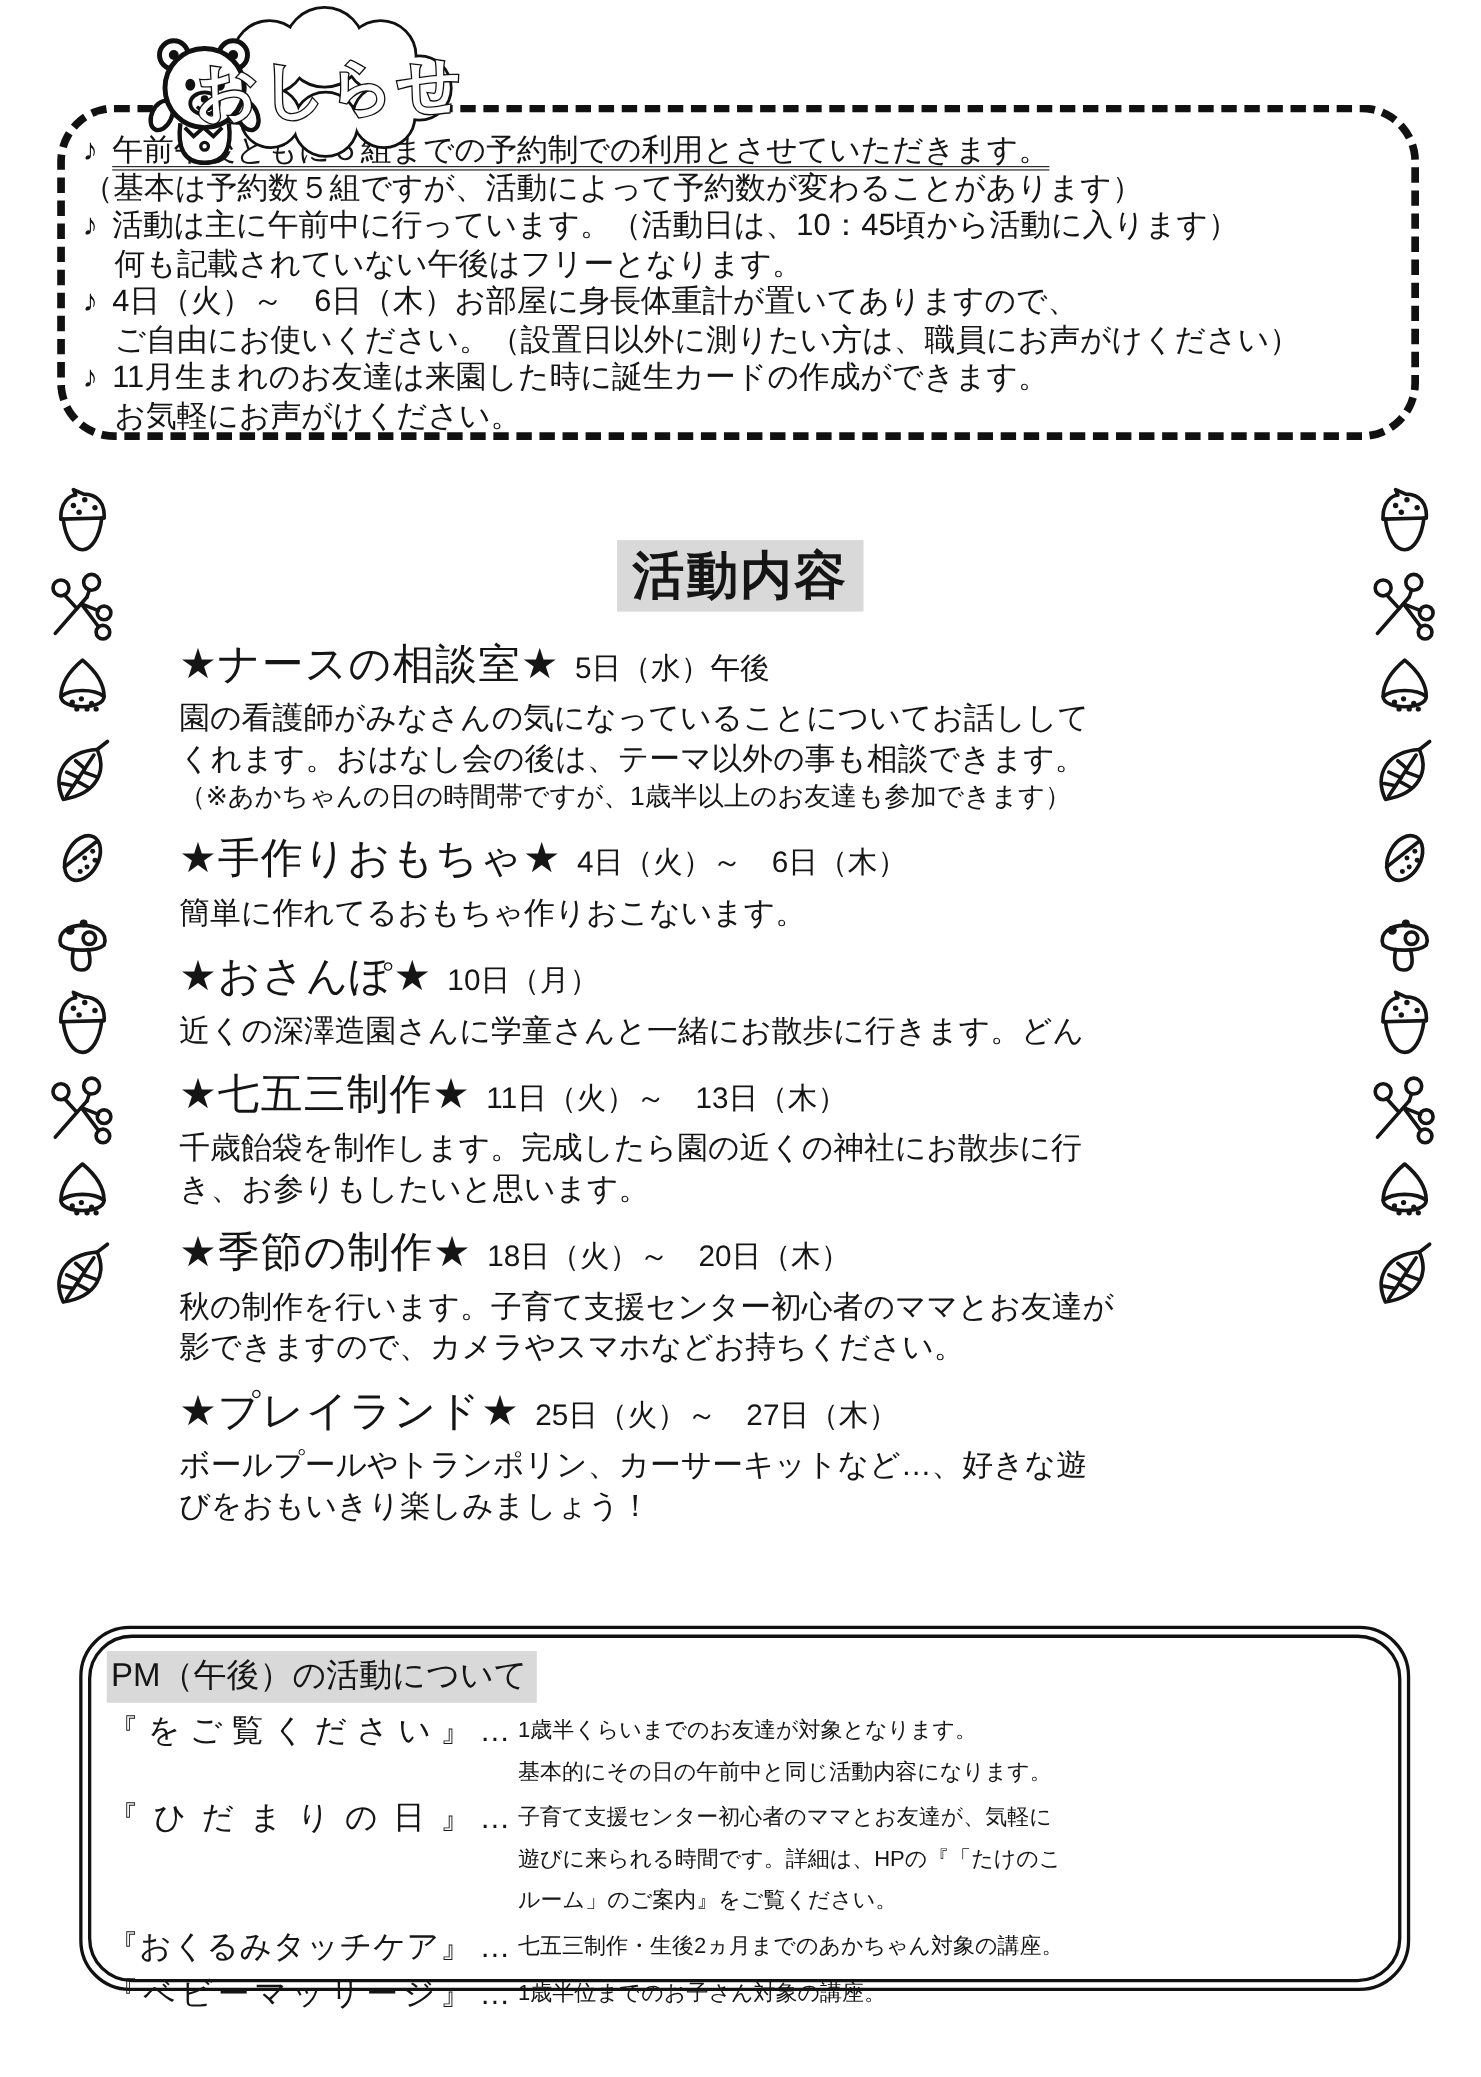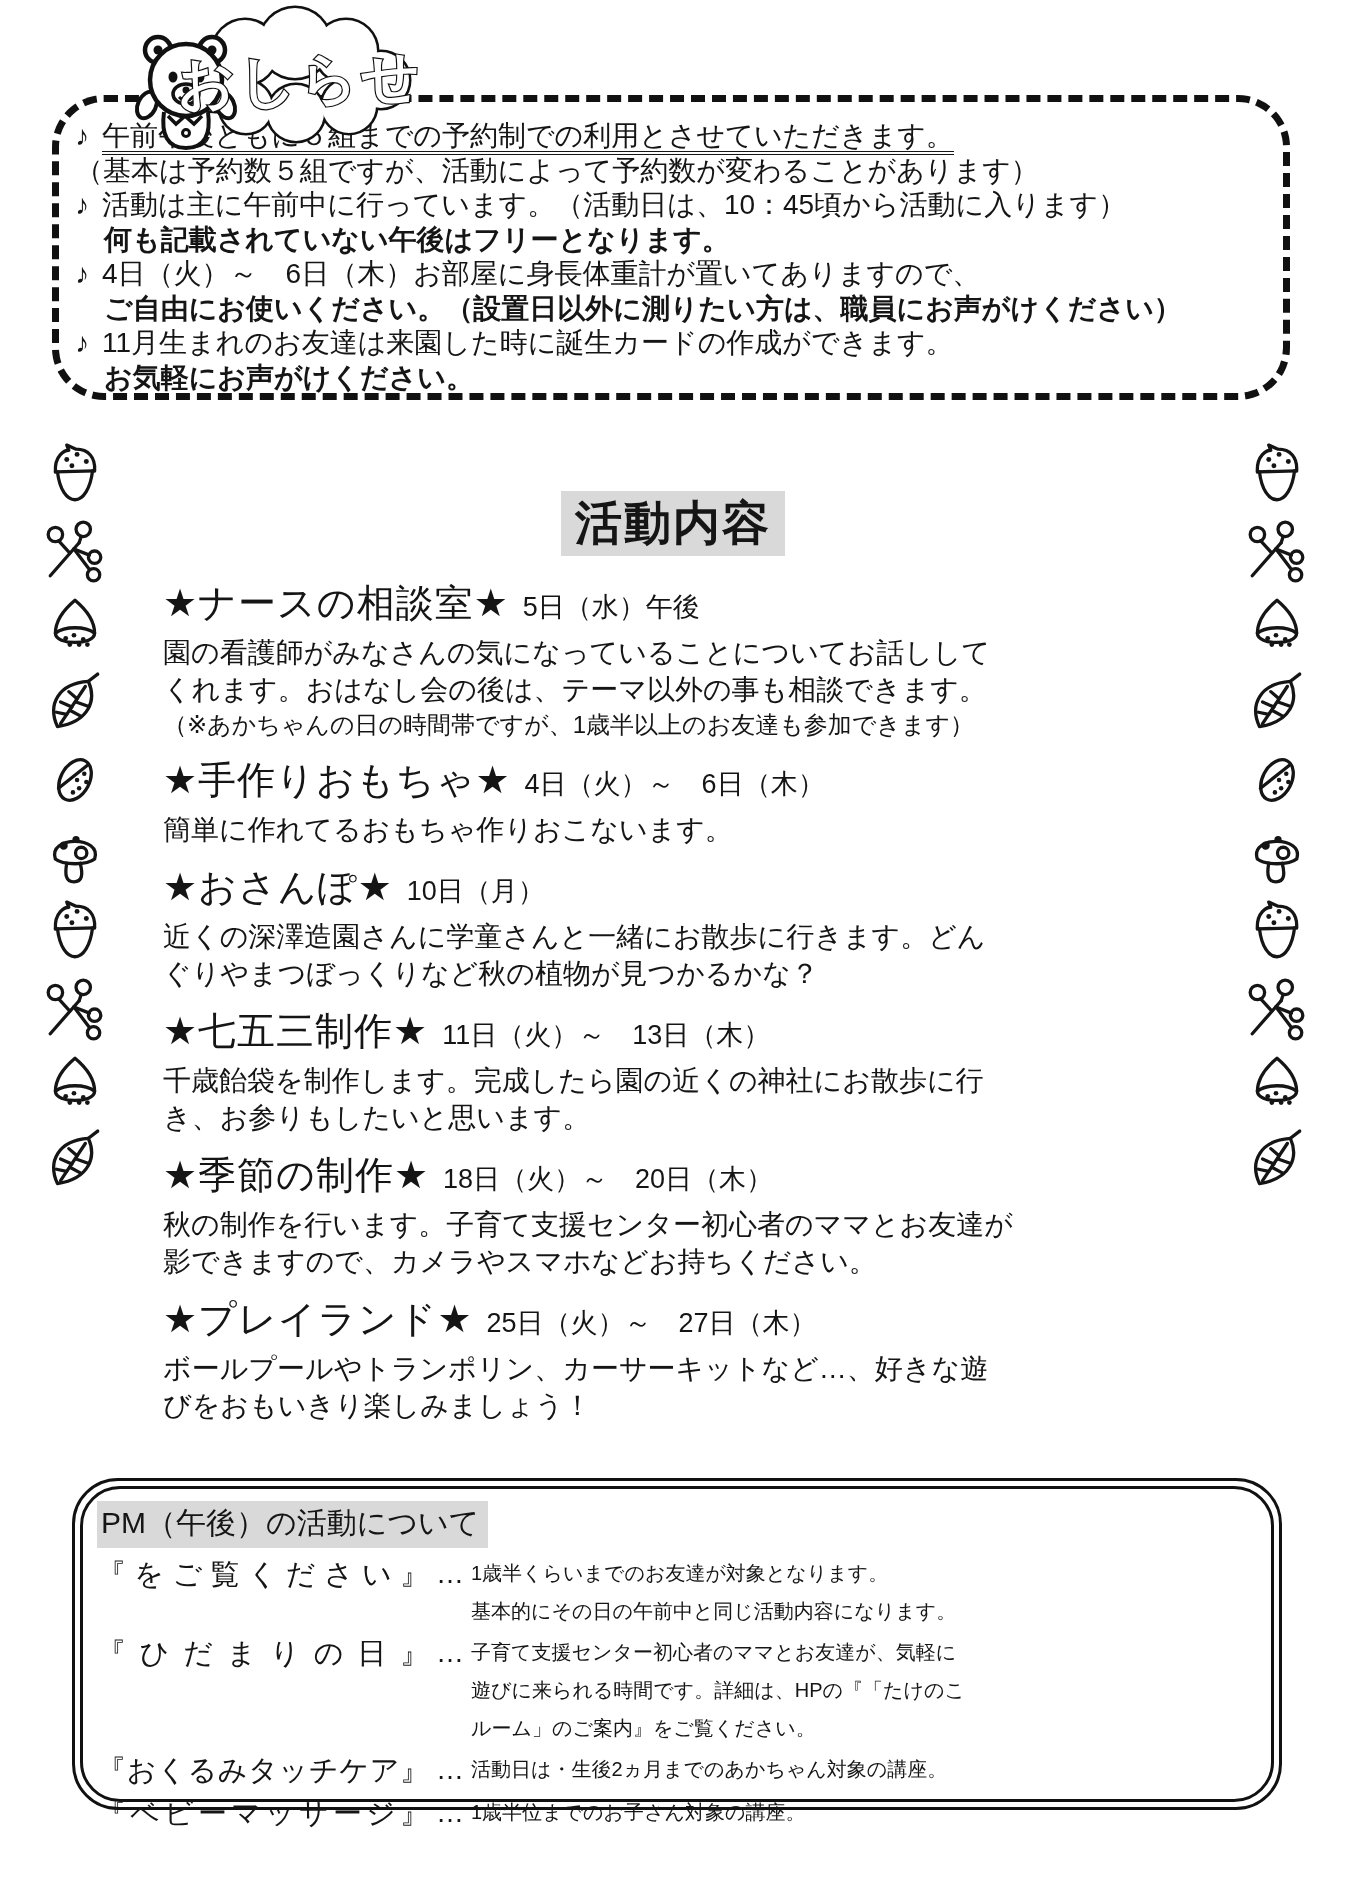--- a/index.html
+++ b/index.html
@@ -15,21 +15,21 @@
   
   .header-art{position:absolute;left:64px;top:2px;width:392px;height:154px;z-index:3;}
 
   
   .notice-box{
     position:absolute;left:52px;top:95px;width:1238px;height:305px;box-sizing:border-box;
     border:7px dashed #111;border-radius:52px;padding:17px 18px 0 16px;z-index:1;
   }
   .nb-line{font-size:28px;line-height:34.5px;white-space:nowrap;}
   .nb-line .nb-bullet{display:inline-block;width:27px;}
-  .nb-line.indent{padding-left:29px;font-weight:bold;}
+  .nb-line.indent{padding-left:29px;}
   .nb-line.u .nb-text{border-bottom:4px double #151515;padding-bottom:0px;}
 
   
   .heading-wrap{position:absolute;left:0;top:492px;width:100%;text-align:center;z-index:1;}
   .heading-wrap .hl{background:#d9d9d9;padding:5px 14px 7px;font-size:47px;font-weight:bold;letter-spacing:2px;}
 
   
   .icon-col{position:absolute;top:442px;height:752px;width:86px;display:flex;flex-direction:column;
     justify-content:space-between;align-items:center;z-index:0;}
   .icon-col.left{left:32px;}
@@ -258,21 +258,20 @@
     </div>
     <div class="act-line">簡単に作れてるおもちゃ作りおこないます。</div>
   </div>
 
   <div class="act">
     <div class="act-title-row">
       <span class="act-title">★おさんぽ★</span>
       <span class="act-date">10日（月）</span>
     </div>
     <div class="act-line">近くの深澤造園さんに学童さんと一緒にお散歩に行きます。どん</div>
-    <div class="act-line">ぐりやまつぼっくりなど秋の植物が見つかるかな？</div>
   </div>
 
   <div class="act">
     <div class="act-title-row">
       <span class="act-title">★七五三制作★</span>
       <span class="act-date">11日（火）～　13日（木）</span>
     </div>
     <div class="act-line">千歳飴袋を制作します。完成したら園の近くの神社にお散歩に行</div>
     <div class="act-line">き、お参りもしたいと思います。</div>
   </div>
@@ -319,21 +318,21 @@
         <span class="pm-desc-line" style="display:block">子育て支援センター初心者のママとお友達が、気軽に</span>
         <span class="pm-desc-line" style="display:block">遊びに来られる時間です。詳細は、HPの『「たけのこ</span>
         <span class="pm-desc-line" style="display:block">ルーム」のご案内』をご覧ください。</span>
       </span>
     </div>
 
     <div class="pm-row">
       <span class="pm-term">『おくるみタッチケア』</span>
       <span class="pm-sep">…</span>
       <span class="pm-desc">
-        <span class="pm-desc-line" style="display:block">活動日は・生後2ヵ月までのあかちゃん対象の講座。</span>
+        <span class="pm-desc-line" style="display:block">七五三制作・生後2ヵ月までのあかちゃん対象の講座。</span>
       </span>
     </div>
 
     <div class="pm-row">
       <span class="pm-term">『ベビーマッサージ』</span>
       <span class="pm-sep">…</span>
       <span class="pm-desc">
         <span class="pm-desc-line" style="display:block">1歳半位までのお子さん対象の講座。</span>
       </span>
     </div>

